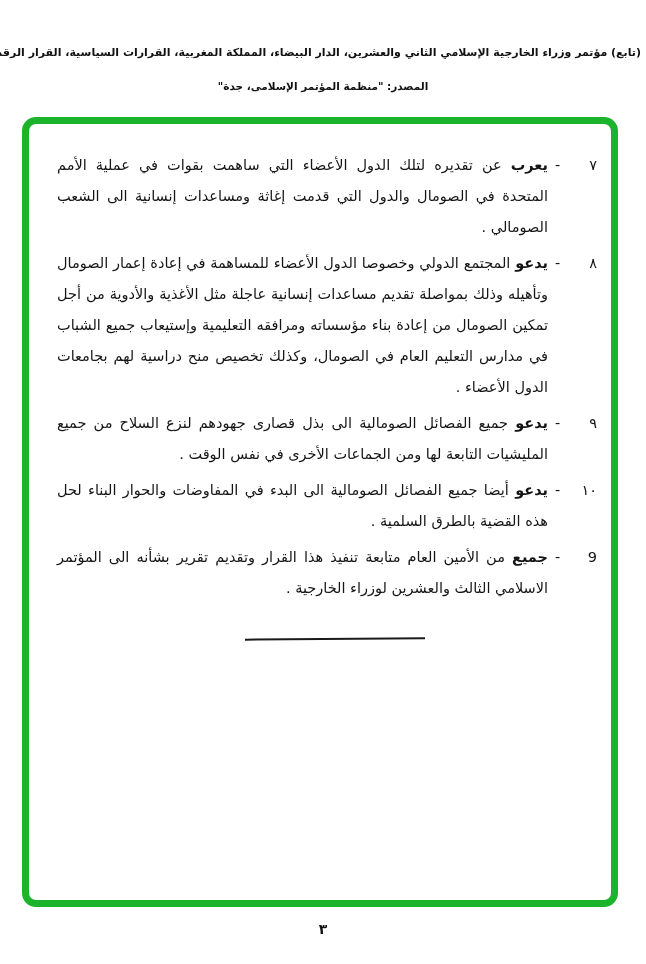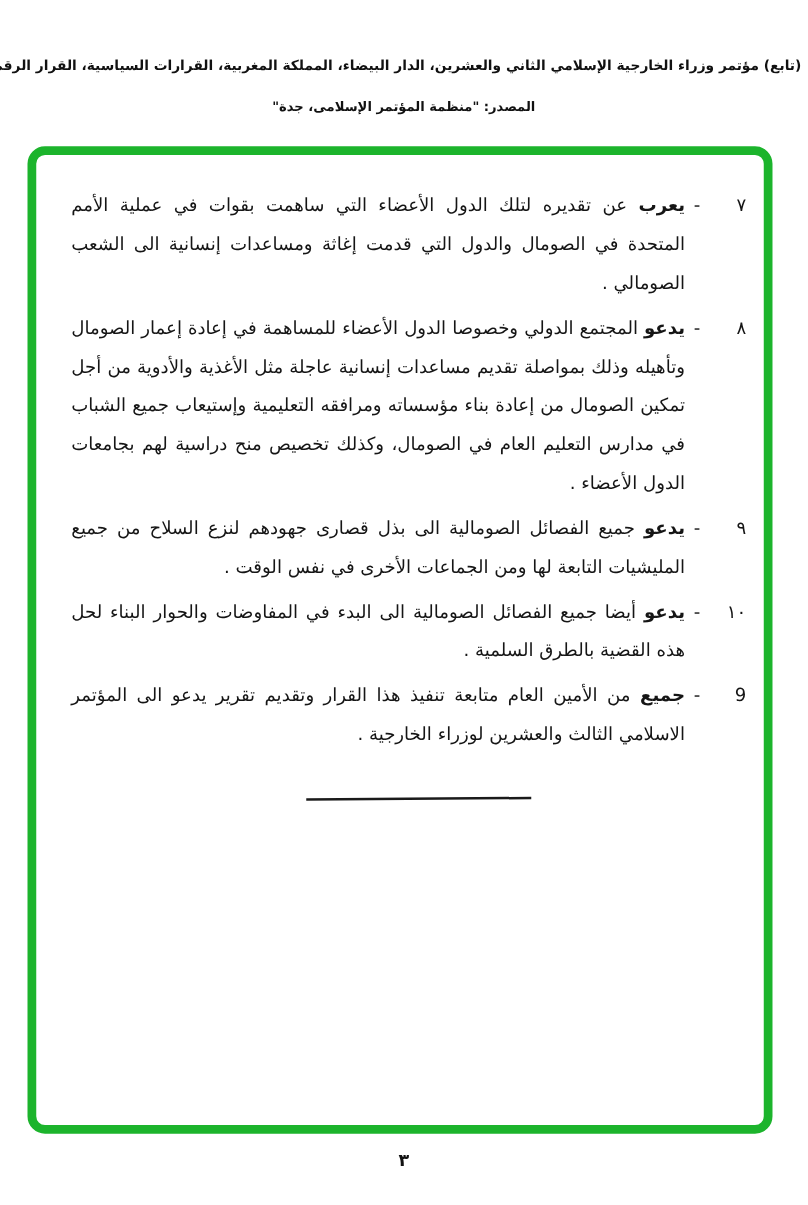--- a/index.html
+++ b/index.html
@@ -111,21 +111,21 @@
       </div>
     </div>
 
     <div class="item">
       <div class="marker">
         <span class="num">9</span>
         <span class="dash">-</span>
       </div>
       <div class="itext">
         <span class="lead">جميع</span>
-        <span>من الأمين العام متابعة تنفيذ هذا القرار وتقديم تقرير يدعو الى المؤتمر الاسلامي الثالث والعشرين لوزراء الخارجية .</span>
+        <span>من الأمين العام متابعة تنفيذ هذا القرار وتقديم تقرير بشأنه الى المؤتمر الاسلامي الثالث والعشرين لوزراء الخارجية .</span>
       </div>
     </div>
 
     <div class="separator"></div>
   </div>
 </div>
 
 <div class="page-num">٣</div>
 
 </body></html>

